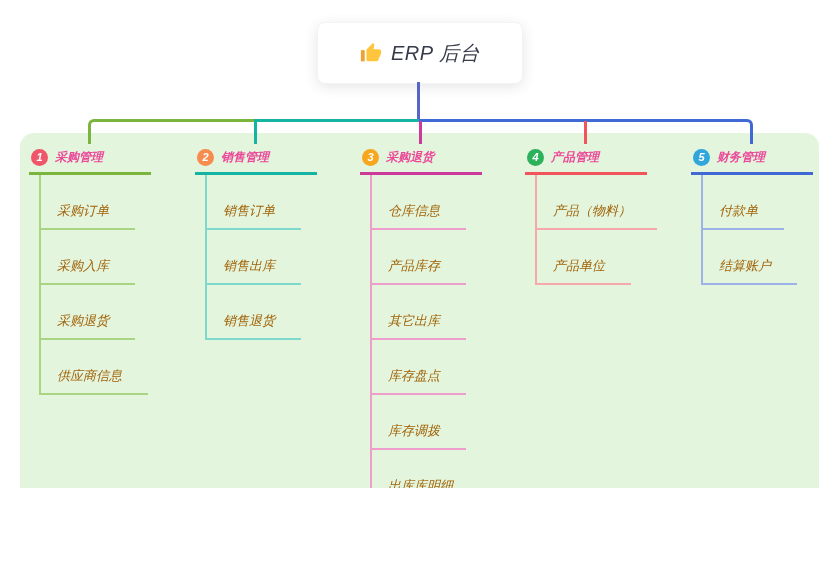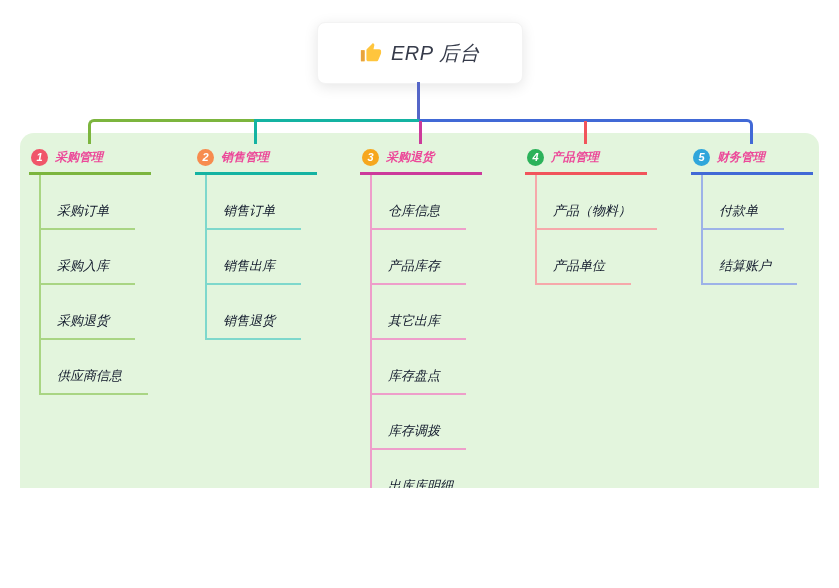--- a/index.html
+++ b/index.html
@@ -45,21 +45,21 @@
     color:#fff;font-size:11px;font-weight:bold;line-height:1;
     display:flex;align-items:center;justify-content:center;flex:0 0 17px;
   }
   .btitle{font-size:12px;font-weight:600;color:#ec4899;white-space:nowrap;}
   .kids{margin-left:10px;border-left:2px solid var(--light);width:max-content;}
   .kid{
     display:flex;align-items:flex-end;height:55px;box-sizing:border-box;
     padding:0 26px 8px 16px;width:max-content;
     border-bottom:2px solid var(--light);
   }
-  .kid span{font-size:13px;color:#0f172a;white-space:nowrap;}
+  .kid span{font-size:13px;color:#a16207;white-space:nowrap;}
 </style>
 </head>
 <body>
 
 <div id="canvas">
 
   <div class="panel" style="background: rgb(227, 245, 221);"></div>
 
   <div class="root">
     <svg width="22" height="22" viewBox="0 0 24 24">

